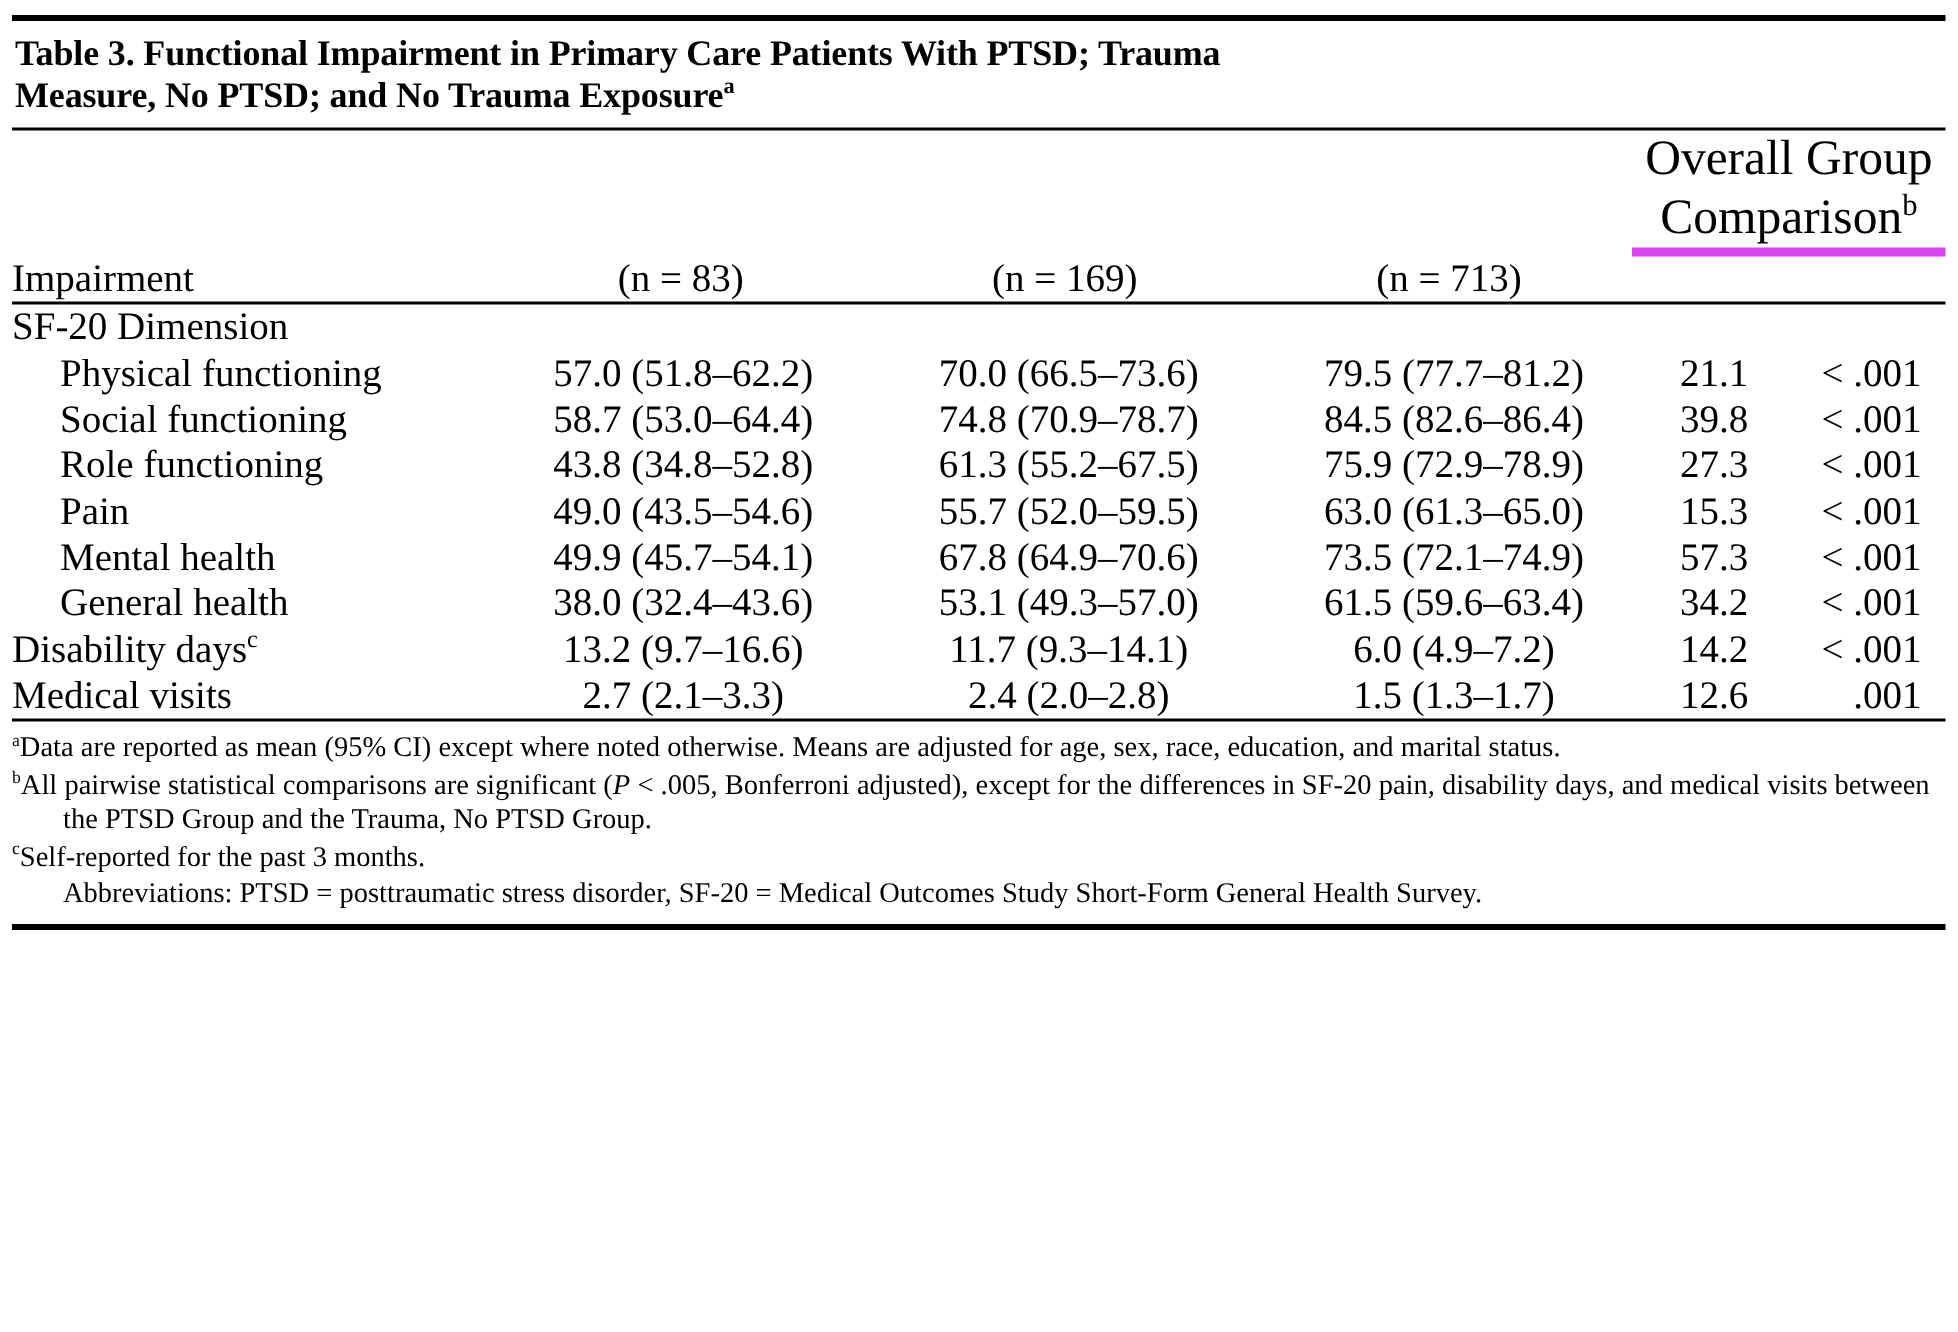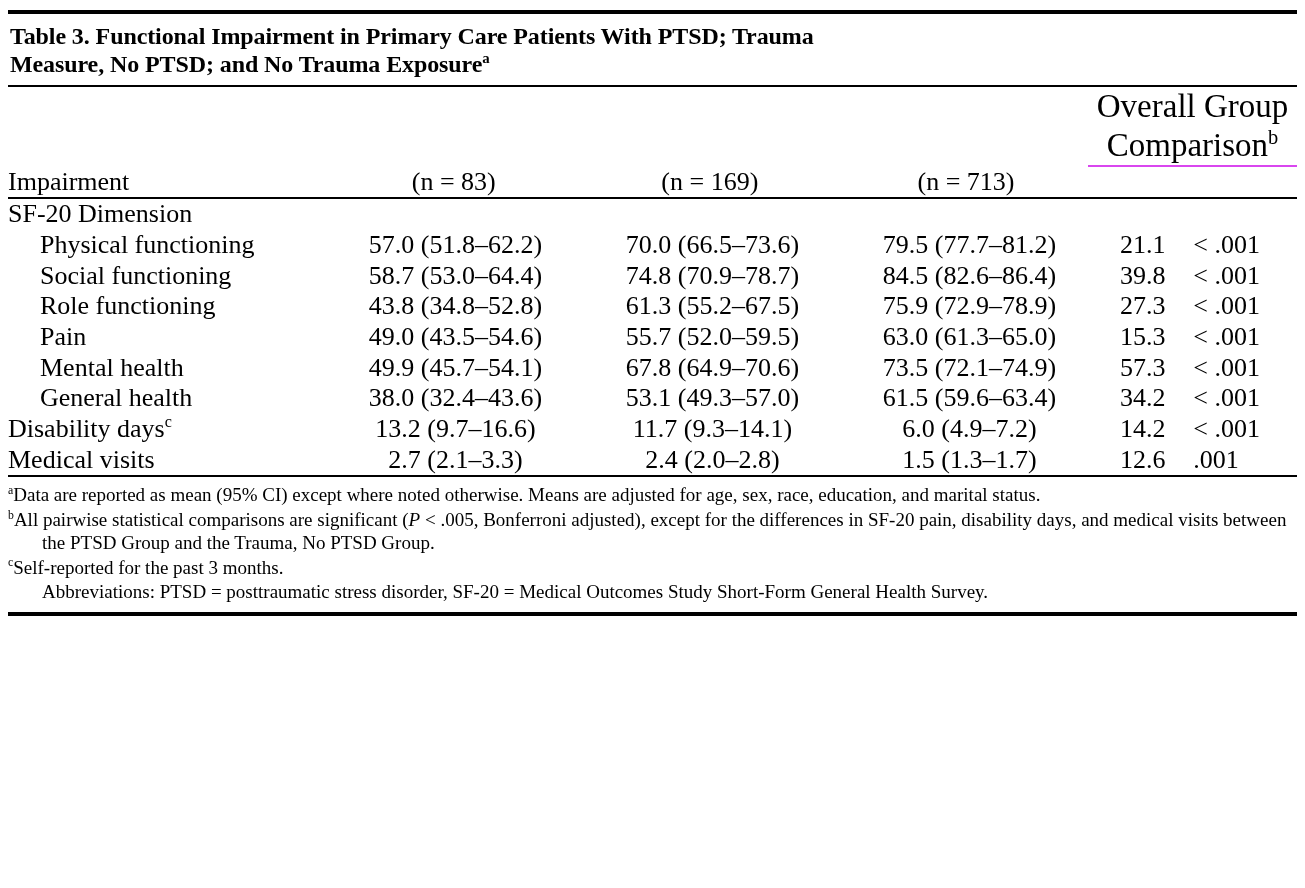--- a/index.html
+++ b/index.html
@@ -75,21 +75,21 @@
     font-size: 33px;
     line-height: 1.18;
     padding-bottom: 1px;
   }
   .ogc-title sup {
     font-size: 0.62em;
     vertical-align: super;
     line-height: 0;
   }
   .ogc-underline {
-    border-bottom: 2px solid #d946ef;
+    border-bottom: 6px solid #d946ef;
   }
   .fp-head {
     text-align: center;
     font-style: italic;
     font-size: 26px;
     padding-top: 2px;
   }
 
   .sect-row td {
     padding-top: 4px;
@@ -103,21 +103,21 @@
     white-space: nowrap;
   }
   .indent {
     padding-left: 32px !important;
   }
   .num {
     text-align: center;
     white-space: nowrap;
   }
   .num-right {
-    text-align: left;
+    text-align: right;
     padding-right: 16px !important;
     white-space: nowrap;
     margin-top: 15px;
   }
   .lbl sup, .num sup {
     font-size: 0.62em;
     vertical-align: super;
     line-height: 0;
   }
 

